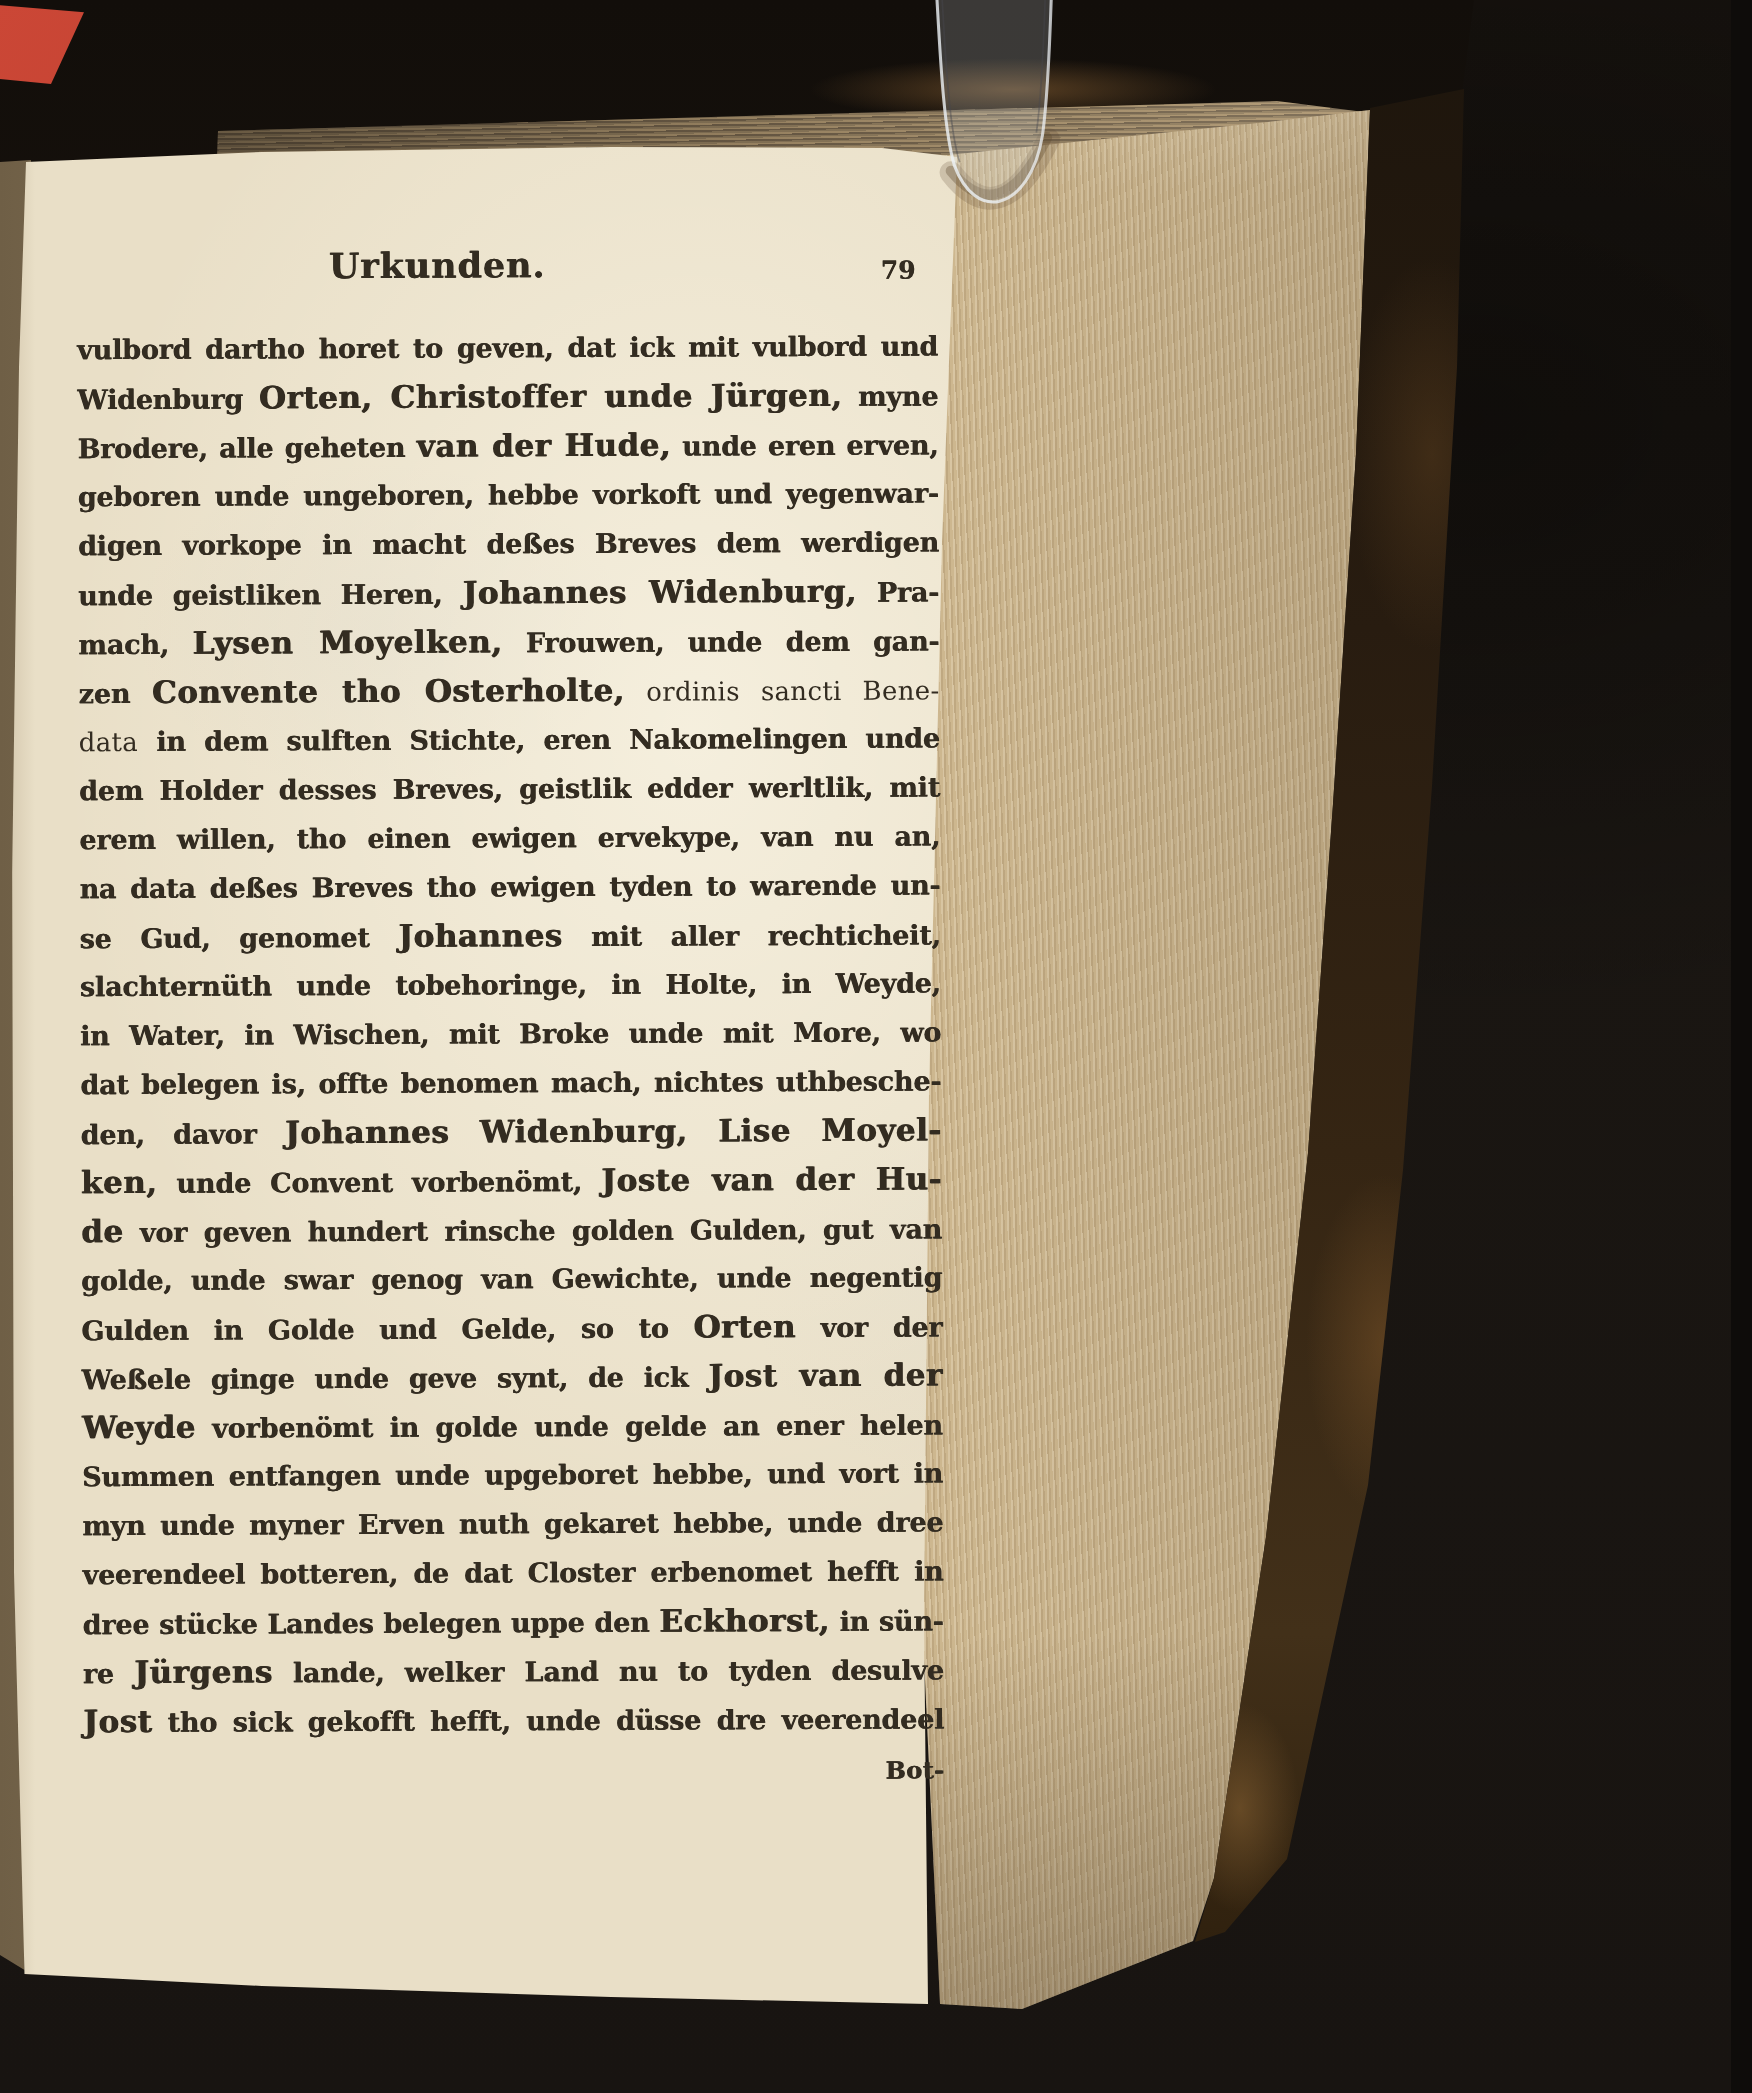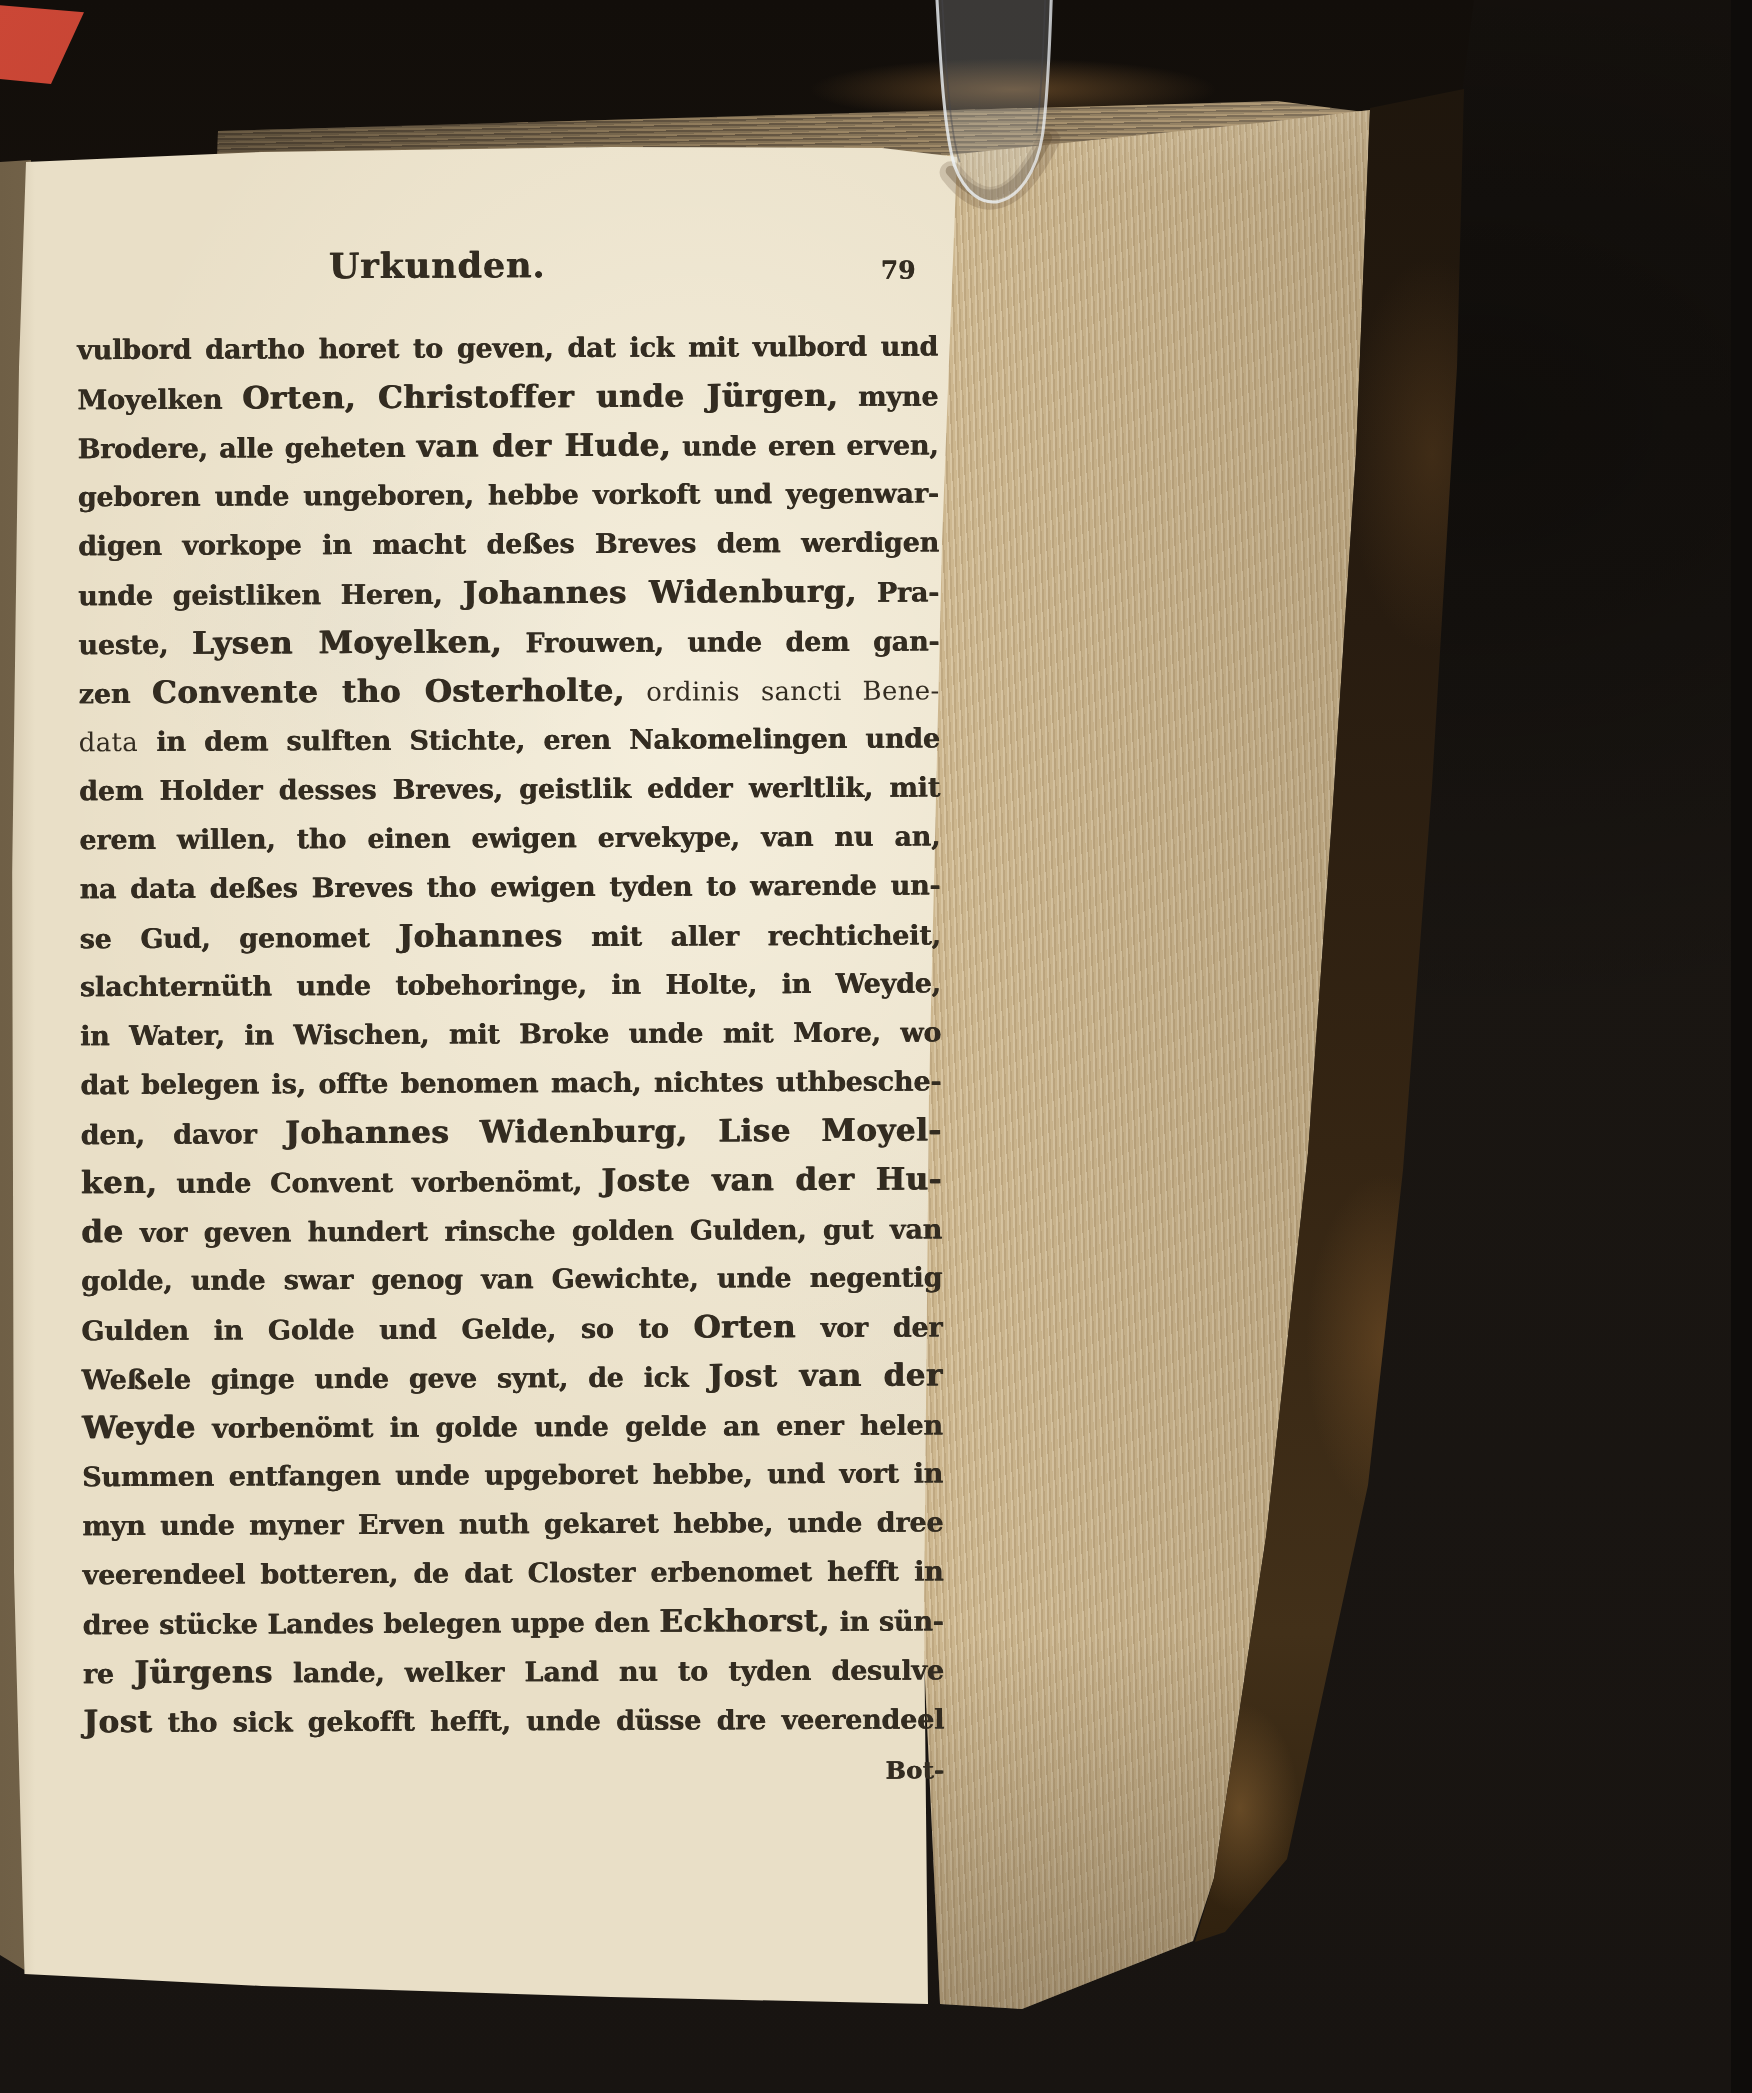--- a/index.html
+++ b/index.html
@@ -82,26 +82,26 @@
   <div class="layer foredge"></div>
   <div class="layer right-leather"></div>
 
   <div class="layer page"></div>
 
   <div class="page-text">
     <span class="running-title">Urkunden.</span>
     <span class="page-number">79</span>
     <div class="lines">
         <div class="tl"><span>vulbord dartho horet to geven, dat ick mit vulbord und</span></div>
-        <div class="tl"><span>Moyelken </span><span class="emph">Orten, Christoffer unde Jürgen,</span><span> myne</span></div>
+        <div class="tl"><span>Widenburg </span><span class="emph">Orten, Christoffer unde Jürgen,</span><span> myne</span></div>
         <div class="tl"><span>Brodere, alle geheten </span><span class="emph">van der Hude,</span><span> unde eren erven,</span></div>
         <div class="tl"><span>geboren unde ungeboren, hebbe vorkoft und yegenwar-</span></div>
         <div class="tl"><span>digen vorkope in macht deßes Breves dem werdigen</span></div>
         <div class="tl"><span>unde geistliken Heren, </span><span class="emph">Johannes Widenburg,</span><span> Pra-</span></div>
-        <div class="tl"><span>ueste, </span><span class="emph">Lysen Moyelken,</span><span> Frouwen, unde dem gan-</span></div>
+        <div class="tl"><span>mach, </span><span class="emph">Lysen Moyelken,</span><span> Frouwen, unde dem gan-</span></div>
         <div class="tl"><span>zen </span><span class="emph">Convente tho Osterholte,</span><span> </span><span class="roman">ordinis sancti Bene-</span></div>
         <div class="tl"><span class="roman">data</span><span> in dem sulften Stichte, eren Nakomelingen unde</span></div>
         <div class="tl"><span>dem Holder desses Breves, geistlik edder werltlik, mit</span></div>
         <div class="tl"><span>erem willen, tho einen ewigen ervekype, van nu an,</span></div>
         <div class="tl"><span>na data deßes Breves tho ewigen tyden to warende un-</span></div>
         <div class="tl"><span>se Gud, genomet </span><span class="emph">Johannes</span><span> mit aller rechticheit,</span></div>
         <div class="tl"><span>slachternüth unde tobehoringe, in Holte, in Weyde,</span></div>
         <div class="tl"><span>in Water, in Wischen, mit Broke unde mit More, wo</span></div>
         <div class="tl"><span>dat belegen is, offte benomen mach, nichtes uthbesche-</span></div>
         <div class="tl"><span>den, davor </span><span class="emph">Johannes Widenburg, Lise Moyel-</span></div>

